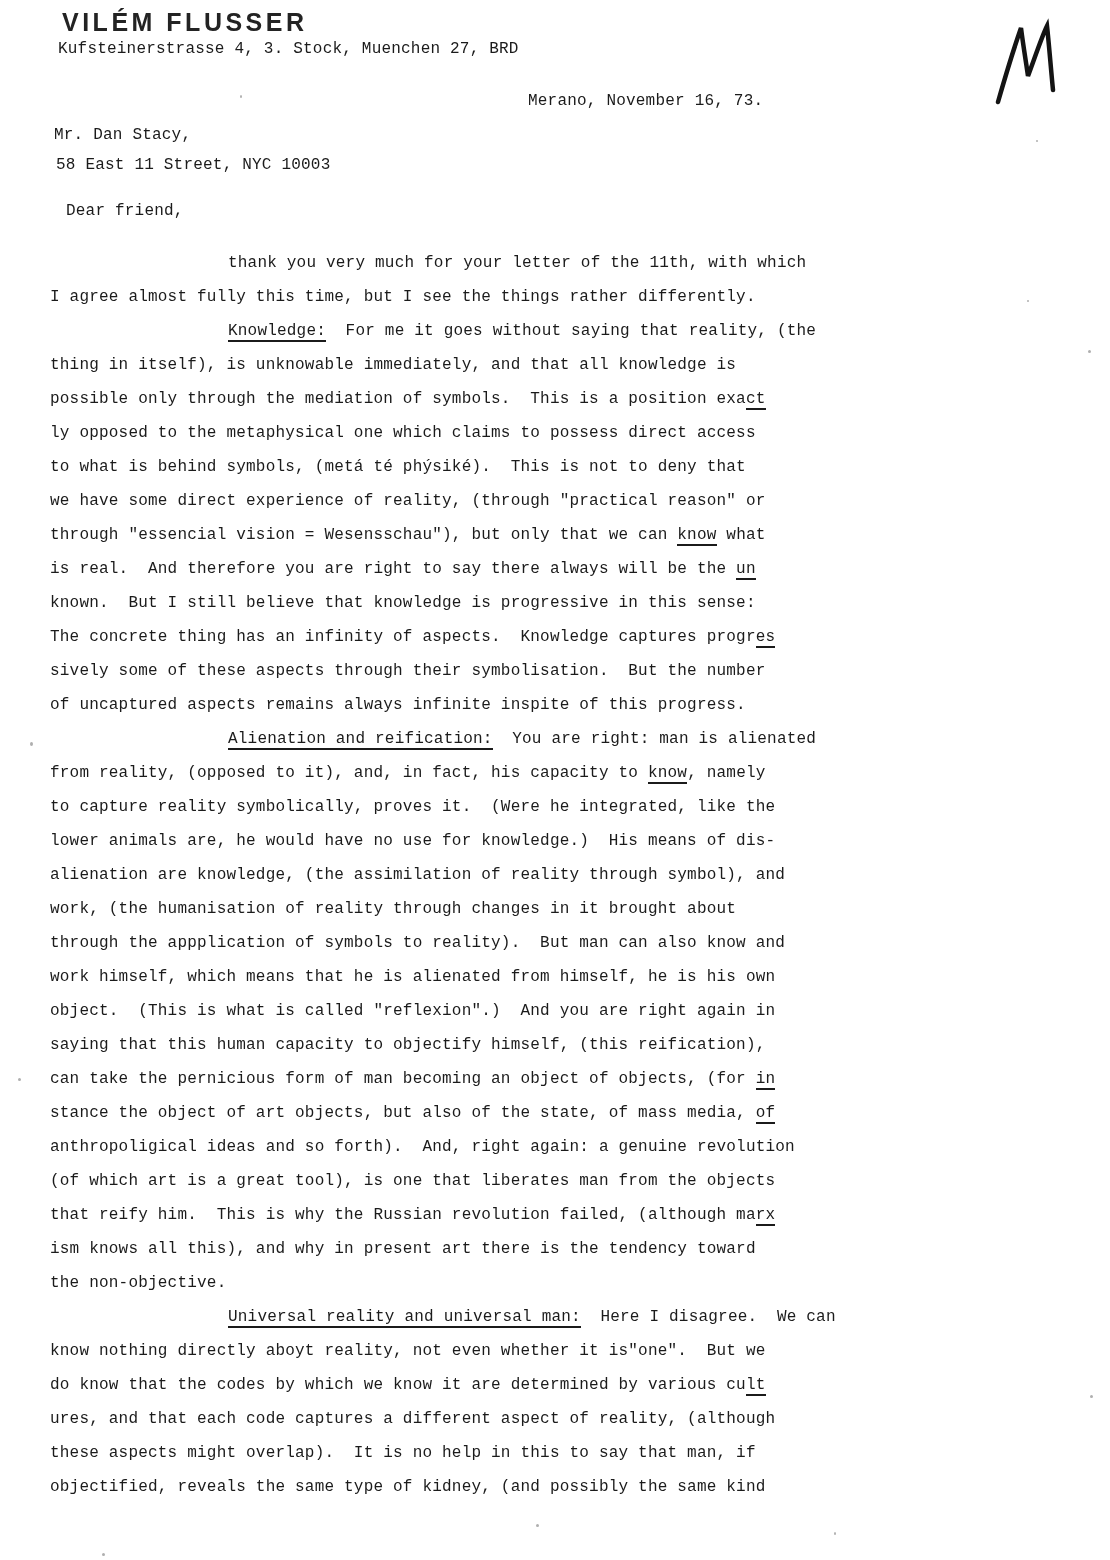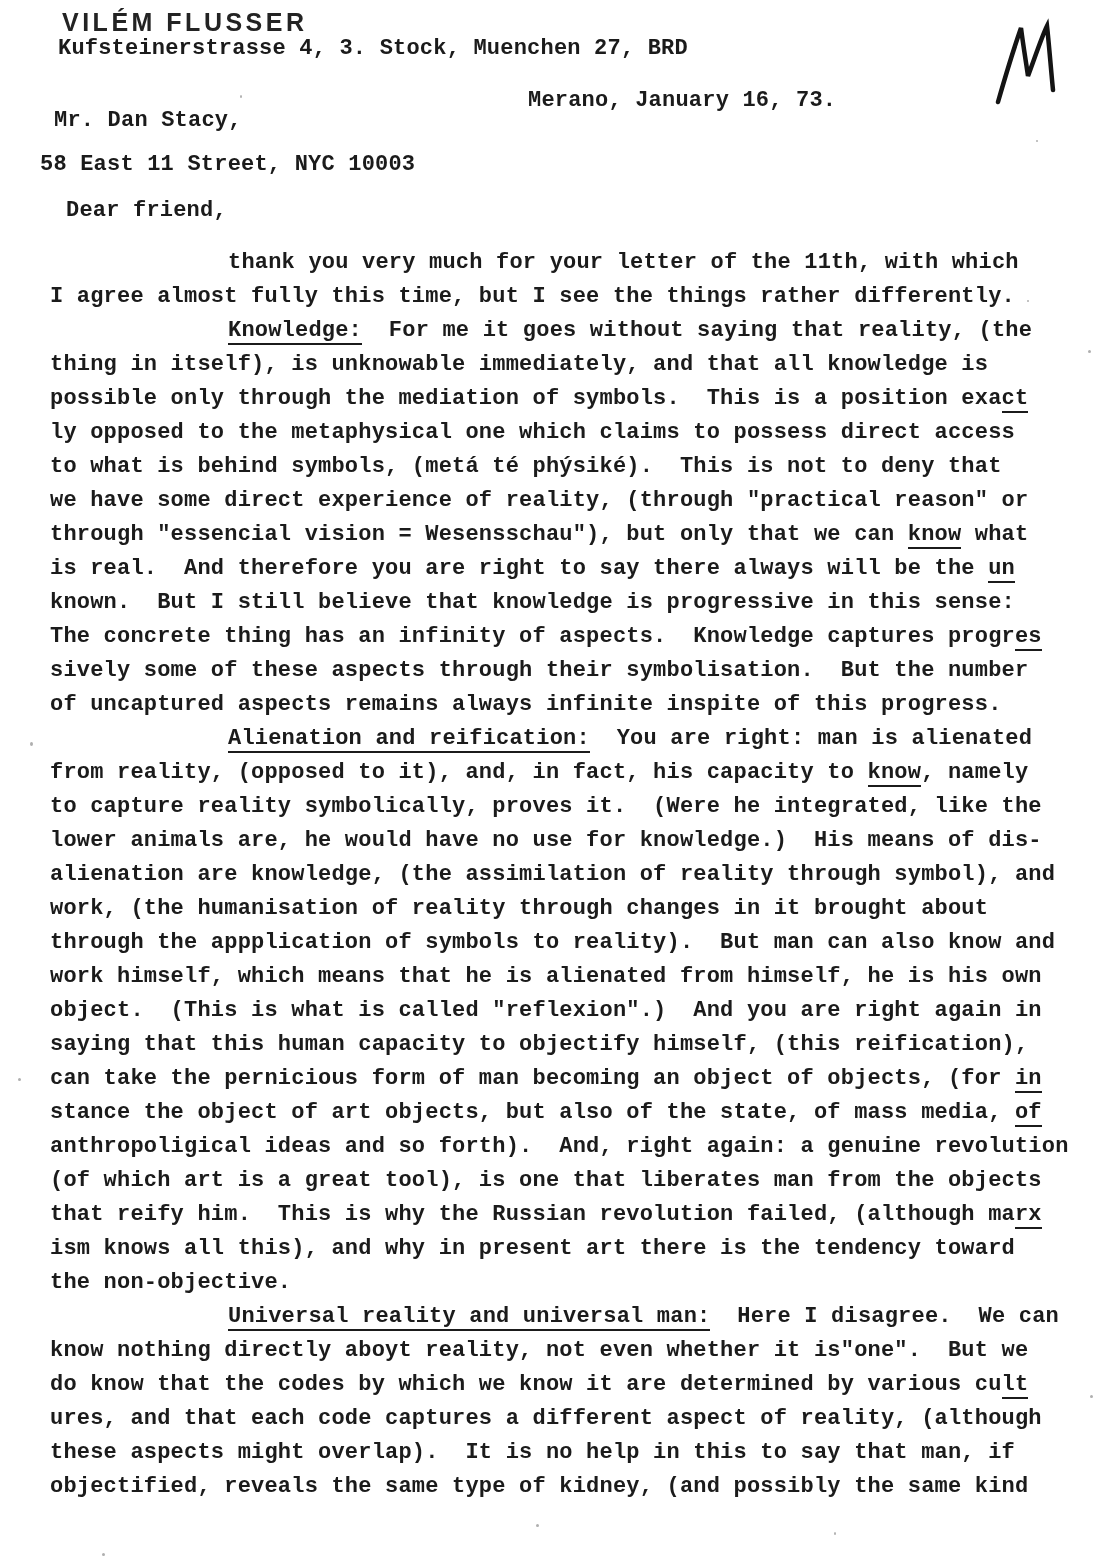--- a/index.html
+++ b/index.html
@@ -6,38 +6,38 @@
   body {
     width: 1110px; height: 1560px;
     background: var(--paper, #ffffff);
     position: relative;
     overflow: hidden;
     font-family: "Liberation Mono", monospace;
     color: var(--ink, #1b1b1b);
   }
   .typed {
     font-family: "Liberation Mono", monospace;
-    font-weight: 700;
-    font-size: 22px;
+    font-weight: 400;
+    font-size: 16px;
     line-height: 34px;
     white-space: pre;
     letter-spacing: 0.2px;
     color: var(--ink, #1b1b1b);
   }
   .letterhead-name {
     position: absolute; left: 62px; top: 8px;
     font-family: "Liberation Sans", sans-serif;
     font-weight: 600; font-size: 25px;
     letter-spacing: 3.5px; color: #232323;
   }
   .letterhead-address { position: absolute; left: 58px; top: 32px; }
   .m-mark { position: absolute; left: 988px; top: 18px; width: 82px; height: 92px; }
   .dateline  { position: absolute; left: 528px; top: 84px; }
-  .recipient1 { position: absolute; left: 54px; top: 104px; }
-  .recipient2 { position: absolute; left: 40px; top: 148px; }
+  .recipient1 { position: absolute; left: 54px; top: 118px; }
+  .recipient2 { position: absolute; left: 56px; top: 148px; }
   .salutation { position: absolute; left: 66px; top: 194px; }
   .body { position: absolute; left: 50px; top: 246px; width: 1060px; }
   .line { height: 34px; }
   .line.indent { padding-left: 178px; }
   .u { border-bottom: 2.5px solid var(--ink, #1b1b1b); }
   
   .specks span { position: absolute; background: #6e6e6e; border-radius: 50%; opacity: .55; }
   .specks span:nth-child(1)  { left: 1088px; top: 350px;  width: 3px; height: 3px; }
   .specks span:nth-child(2)  { left: 30px;   top: 742px;  width: 3px; height: 4px; }
   .specks span:nth-child(3)  { left: 18px;   top: 1078px; width: 3px; height: 3px; }
@@ -55,21 +55,21 @@
 <div class="page">
 
   <div class="letterhead-name">VILÉM FLUSSER</div>
 
   <div class="letterhead-address typed">Kufsteinerstrasse 4, 3. Stock, Muenchen 27, BRD</div>
 
   <svg class="m-mark" viewBox="0 0 82 92" role="img" aria-label="M">
     <path d="M10 84 C14 70, 26 30, 33 10 C35 26, 38 44, 40 58 C46 42, 54 18, 59 8 C61 26, 63 52, 65 72" fill="none" stroke="#141414" stroke-width="4.5" stroke-linecap="round"></path>
   </svg>
 
-  <div class="dateline typed">Merano, January 16, 73.</div>
+  <div class="dateline typed">Merano, November 16, 73.</div>
 
   <div class="recipient1 typed">Mr. Dan Stacy,</div>
 
   <div class="recipient2 typed">58 East 11 Street, NYC 10003</div>
 
   <div class="salutation typed">Dear friend,</div>
 
   <div class="body typed"><div class="line indent"><span>thank you very much for your letter of the 11th, with which</span></div><div class="line"><span>I agree almost fully this time, but I see the things rather differently.</span></div><div class="line indent"><span class="u">Knowledge:</span><span>  For me it goes without saying that reality, (the</span></div><div class="line"><span>thing in itself), is unknowable immediately, and that all knowledge is</span></div><div class="line"><span>possible only through the mediation of symbols.  This is a position exa</span><span class="u">ct</span></div><div class="line"><span>ly opposed to the metaphysical one which claims to possess direct access</span></div><div class="line"><span>to what is behind symbols, (metá té phýsiké).  This is not to deny that</span></div><div class="line"><span>we have some direct experience of reality, (through "practical reason" or</span></div><div class="line"><span>through "essencial vision = Wesensschau"), but only that we can </span><span class="u">know</span><span> what</span></div><div class="line"><span>is real.  And therefore you are right to say there always will be the </span><span class="u">un</span></div><div class="line"><span>known.  But I still believe that knowledge is progressive in this sense:</span></div><div class="line"><span>The concrete thing has an infinity of aspects.  Knowledge captures progr</span><span class="u">es</span></div><div class="line"><span>sively some of these aspects through their symbolisation.  But the number</span></div><div class="line"><span>of uncaptured aspects remains always infinite inspite of this progress.</span></div><div class="line indent"><span class="u">Alienation and reification:</span><span>  You are right: man is alienated</span></div><div class="line"><span>from reality, (opposed to it), and, in fact, his capacity to </span><span class="u">know</span><span>, namely</span></div><div class="line"><span>to capture reality symbolically, proves it.  (Were he integrated, like the</span></div><div class="line"><span>lower animals are, he would have no use for knowledge.)  His means of dis-</span></div><div class="line"><span>alienation are knowledge, (the assimilation of reality through symbol), and</span></div><div class="line"><span>work, (the humanisation of reality through changes in it brought about</span></div><div class="line"><span>through the appplication of symbols to reality).  But man can also know and</span></div><div class="line"><span>work himself, which means that he is alienated from himself, he is his own</span></div><div class="line"><span>object.  (This is what is called "reflexion".)  And you are right again in</span></div><div class="line"><span>saying that this human capacity to objectify himself, (this reification),</span></div><div class="line"><span>can take the pernicious form of man becoming an object of objects, (for </span><span class="u">in</span></div><div class="line"><span>stance the object of art objects, but also of the state, of mass media, </span><span class="u">of</span></div><div class="line"><span>anthropoligical ideas and so forth).  And, right again: a genuine revolution</span></div><div class="line"><span>(of which art is a great tool), is one that liberates man from the objects</span></div><div class="line"><span>that reify him.  This is why the Russian revolution failed, (although ma</span><span class="u">rx</span></div><div class="line"><span>ism knows all this), and why in present art there is the tendency toward</span></div><div class="line"><span>the non-objective.</span></div><div class="line indent"><span class="u">Universal reality and universal man:</span><span>  Here I disagree.  We can</span></div><div class="line"><span>know nothing directly aboyt reality, not even whether it is"one".  But we</span></div><div class="line"><span>do know that the codes by which we know it are determined by various cu</span><span class="u">lt</span></div><div class="line"><span>ures, and that each code captures a different aspect of reality, (although</span></div><div class="line"><span>these aspects might overlap).  It is no help in this to say that man, if</span></div><div class="line"><span>objectified, reveals the same type of kidney, (and possibly the same kind</span></div></div>
 
   <div class="specks">

